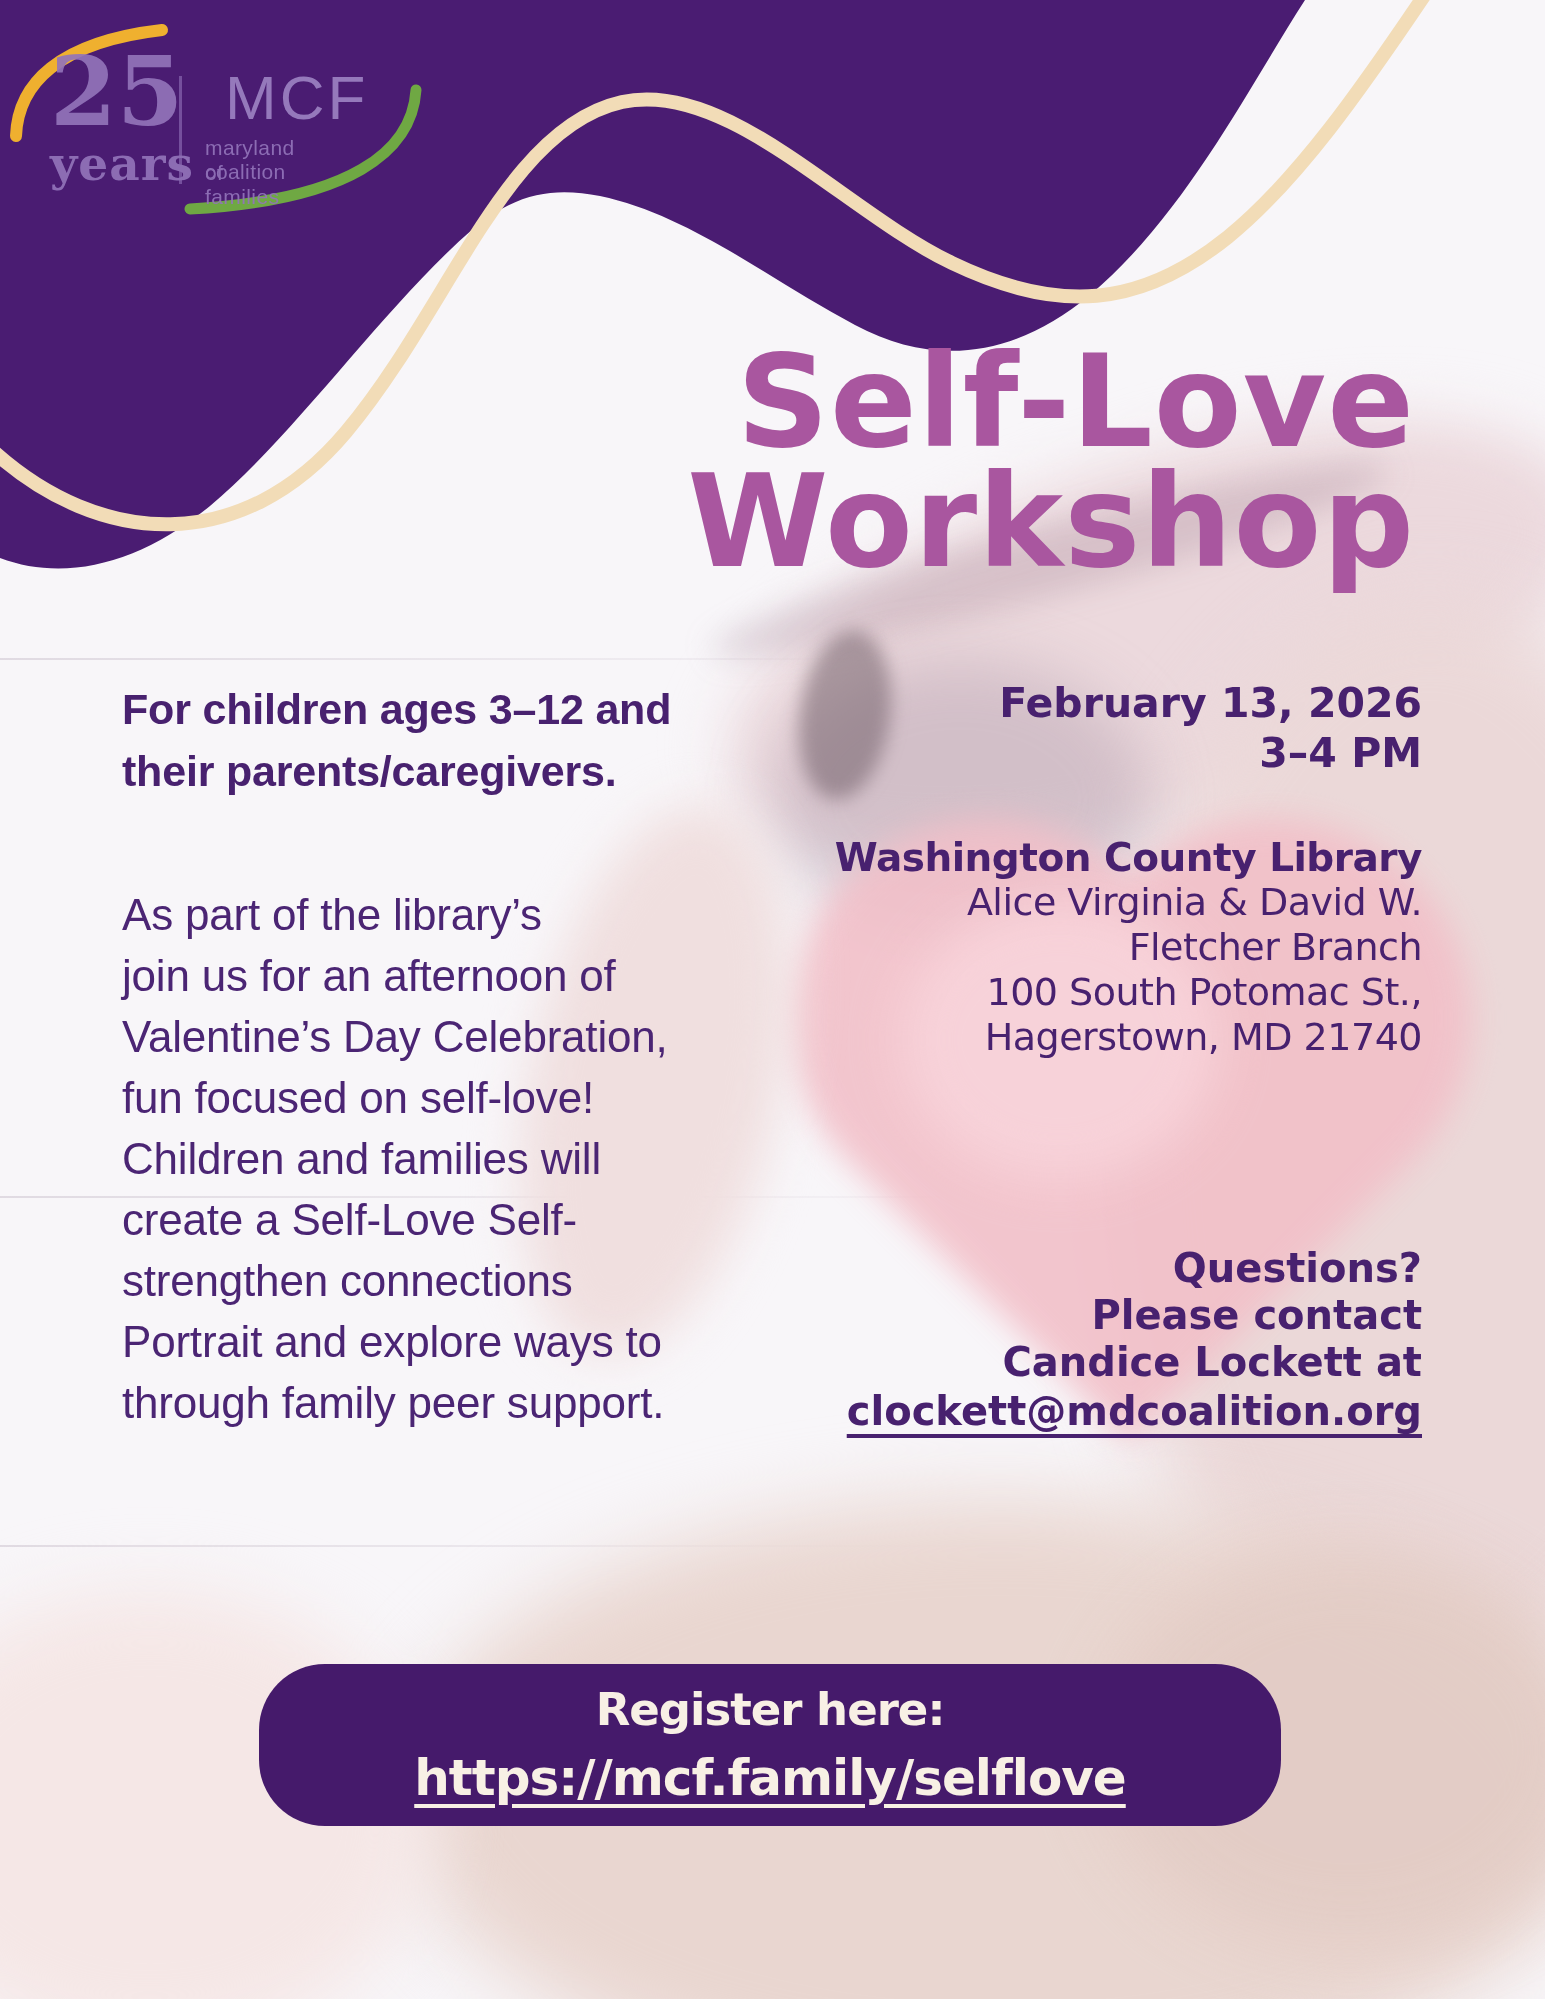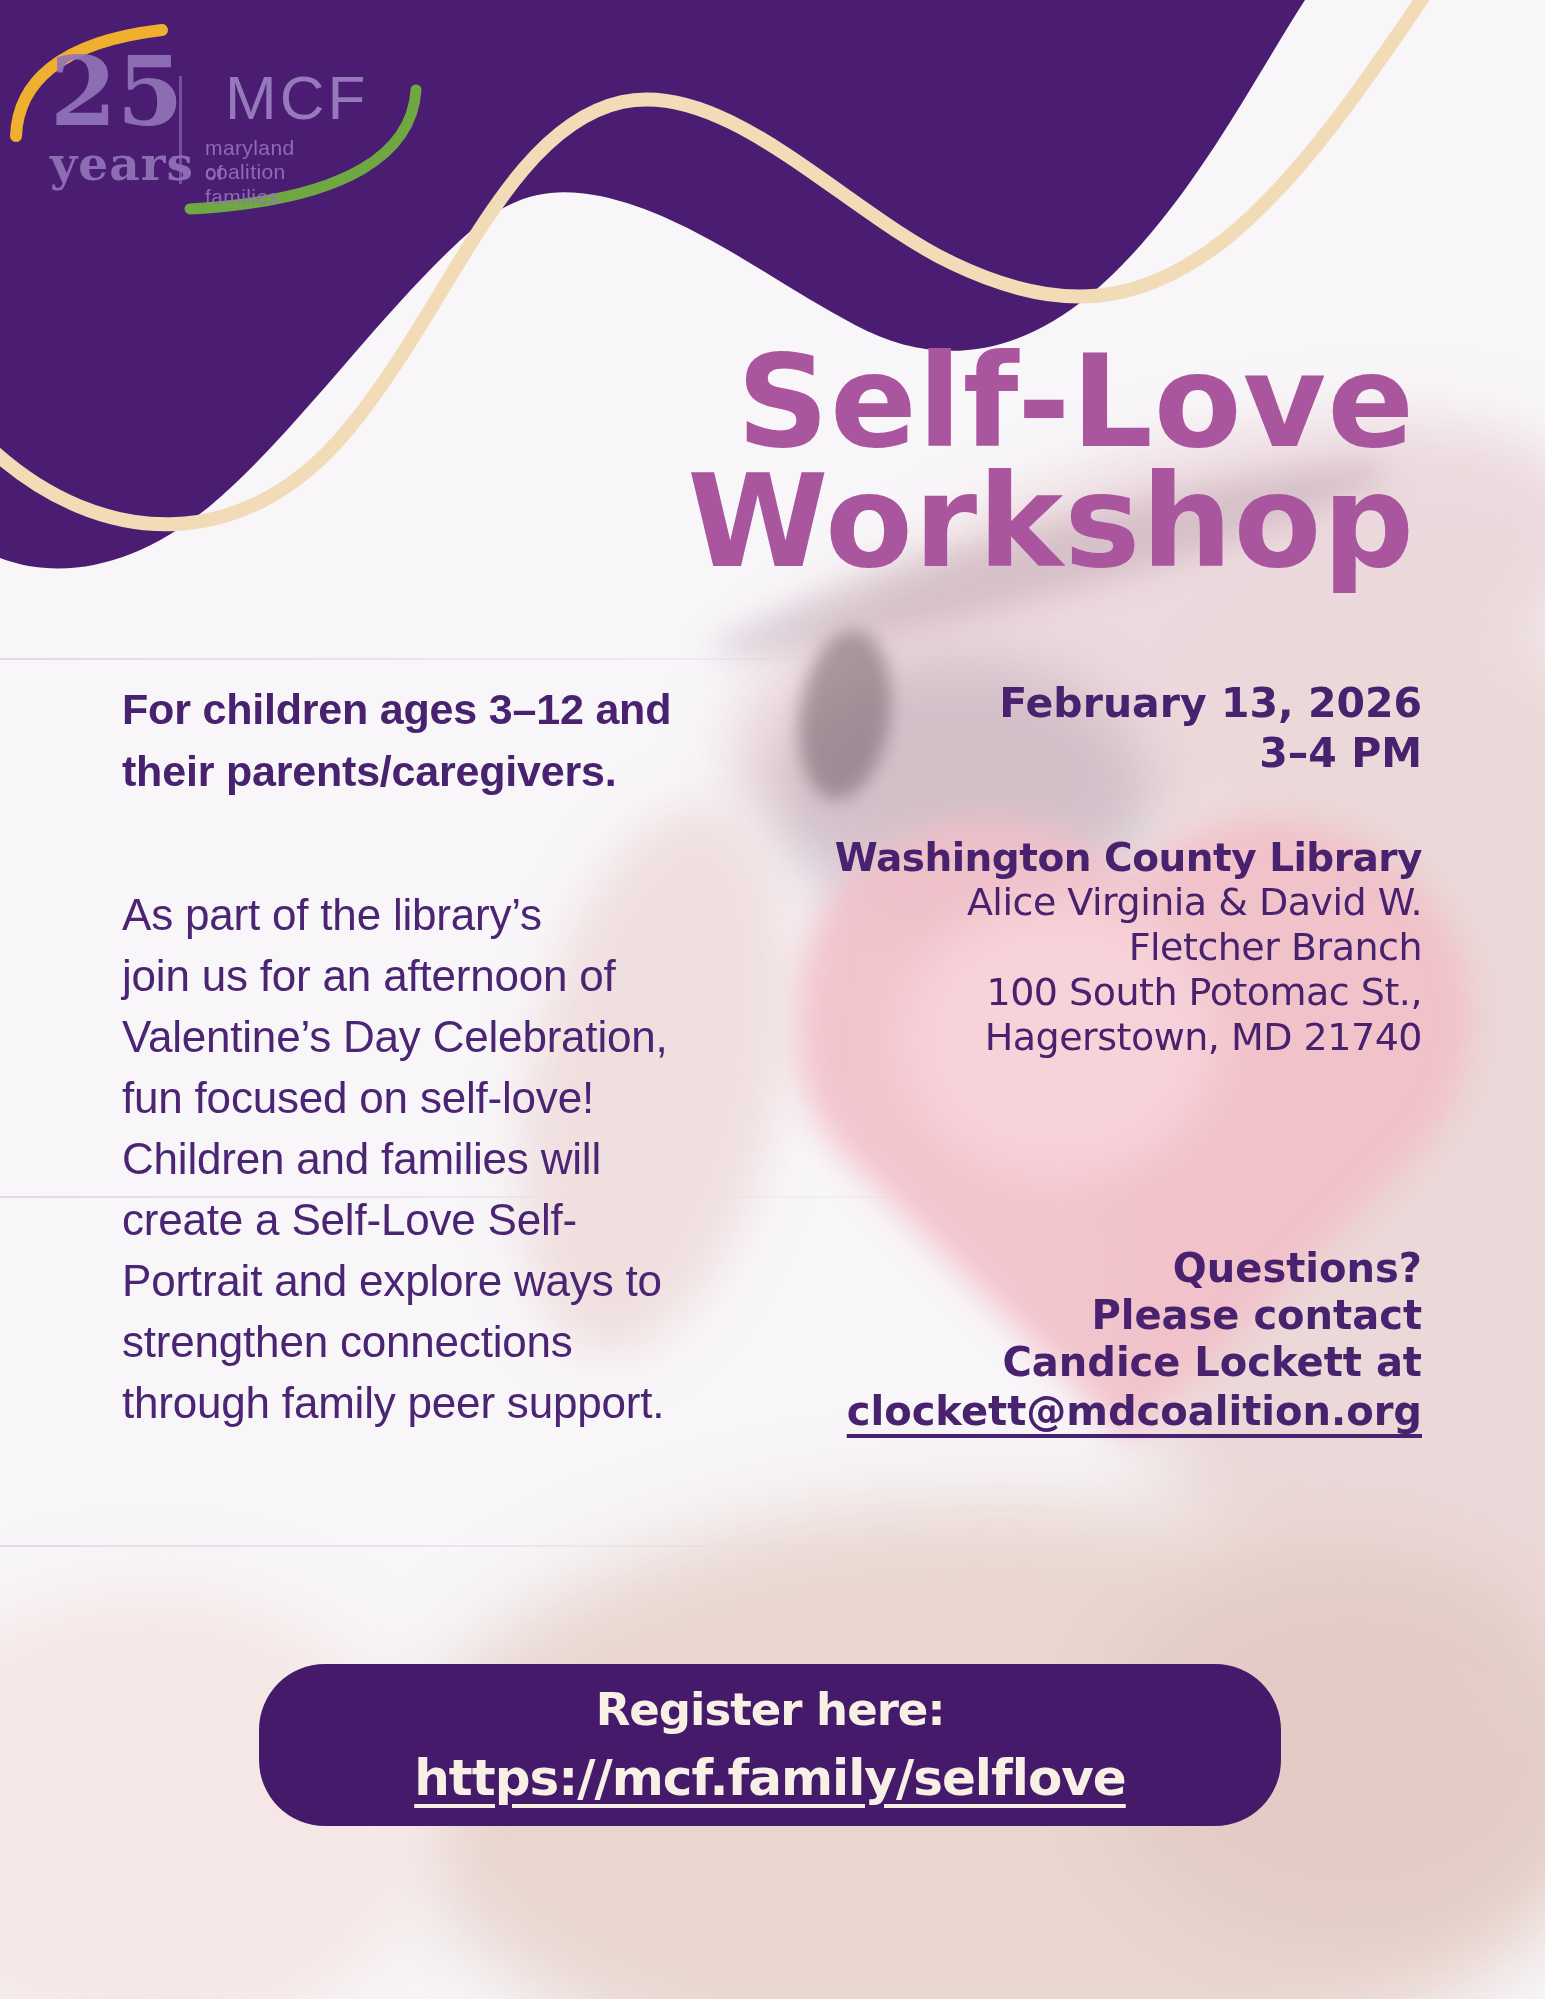--- a/index.html
+++ b/index.html
@@ -123,22 +123,22 @@
       <div class="line">For children ages 3–12 and</div>
       <div class="line">their parents/caregivers.</div>
     </div>
   <div class="description">
       <div class="line">As part of the library’s</div>
       <div class="line">join us for an afternoon of</div>
       <div class="line">Valentine’s Day Celebration,</div>
       <div class="line">fun focused on self-love!</div>
       <div class="line">Children and families will</div>
       <div class="line">create a Self-Love Self-</div>
+      <div class="line">strengthen connections</div>
       <div class="line">Portrait and explore ways to</div>
-      <div class="line">strengthen connections</div>
       <div class="line">through family peer support.</div>
     </div>
 
   <div class="rightcol schedule">
     <div>February 13, 2026</div>
     <div>3–4 PM</div>
   </div>
   <div class="rightcol location">
       <div class="line">Washington County Library</div>
       <div class="line">Alice Virginia &amp; David W.</div>

